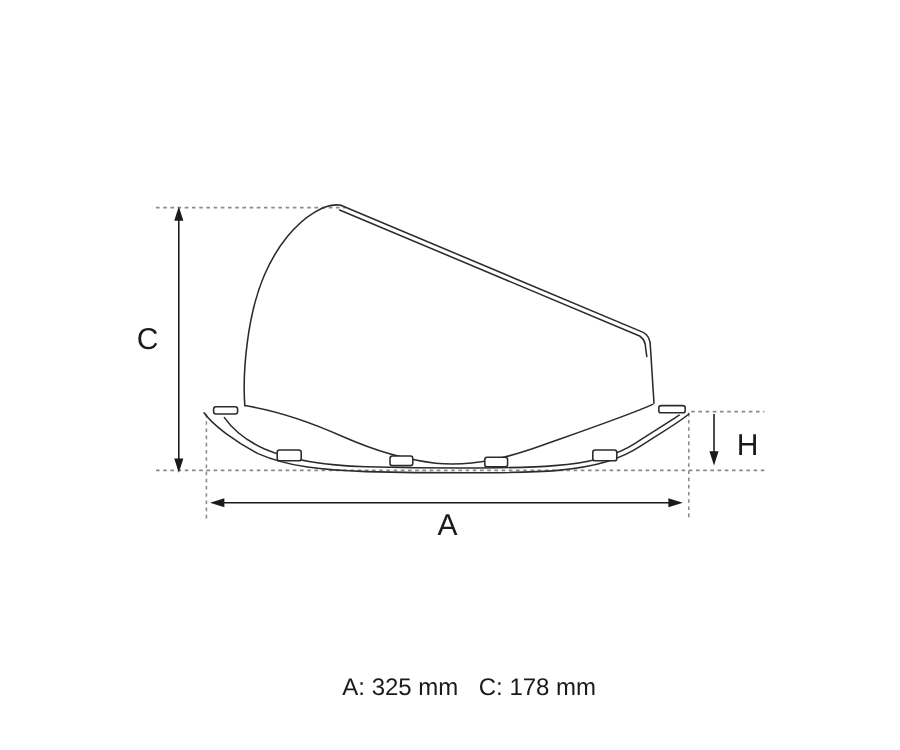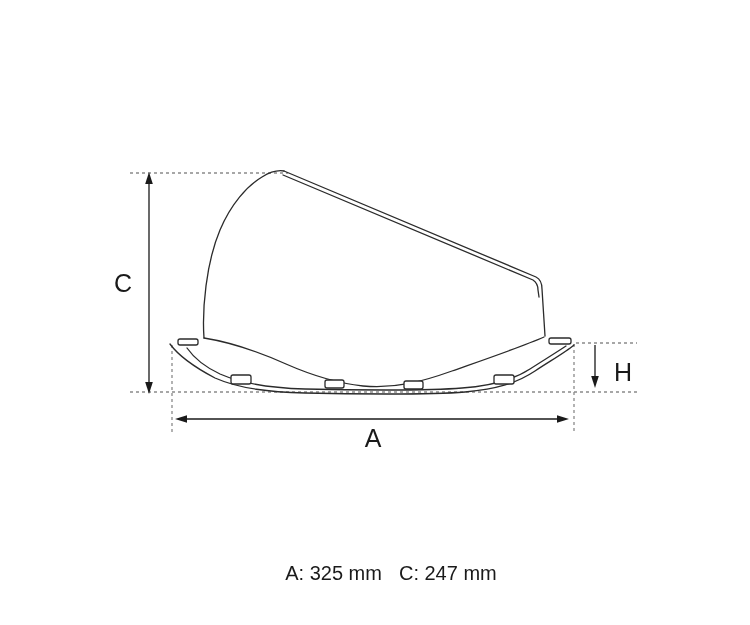--- a/index.html
+++ b/index.html
@@ -88,16 +88,16 @@
       </g>
     </g>
   </svg>
 
   <div class="dim-label" style="left:123px; top:283px;">C</div>
   <div class="dim-label" style="left:623px; top:372px;">H</div>
   <div class="dim-label" style="left:373px; top:438px;">A</div>
 
   <div class="caption">
     <span>A: 325 mm</span>
-    <span>C: 247 mm</span>
+    <span>C: 178 mm</span>
   </div>
 
 </div>
 
 </body></html>

